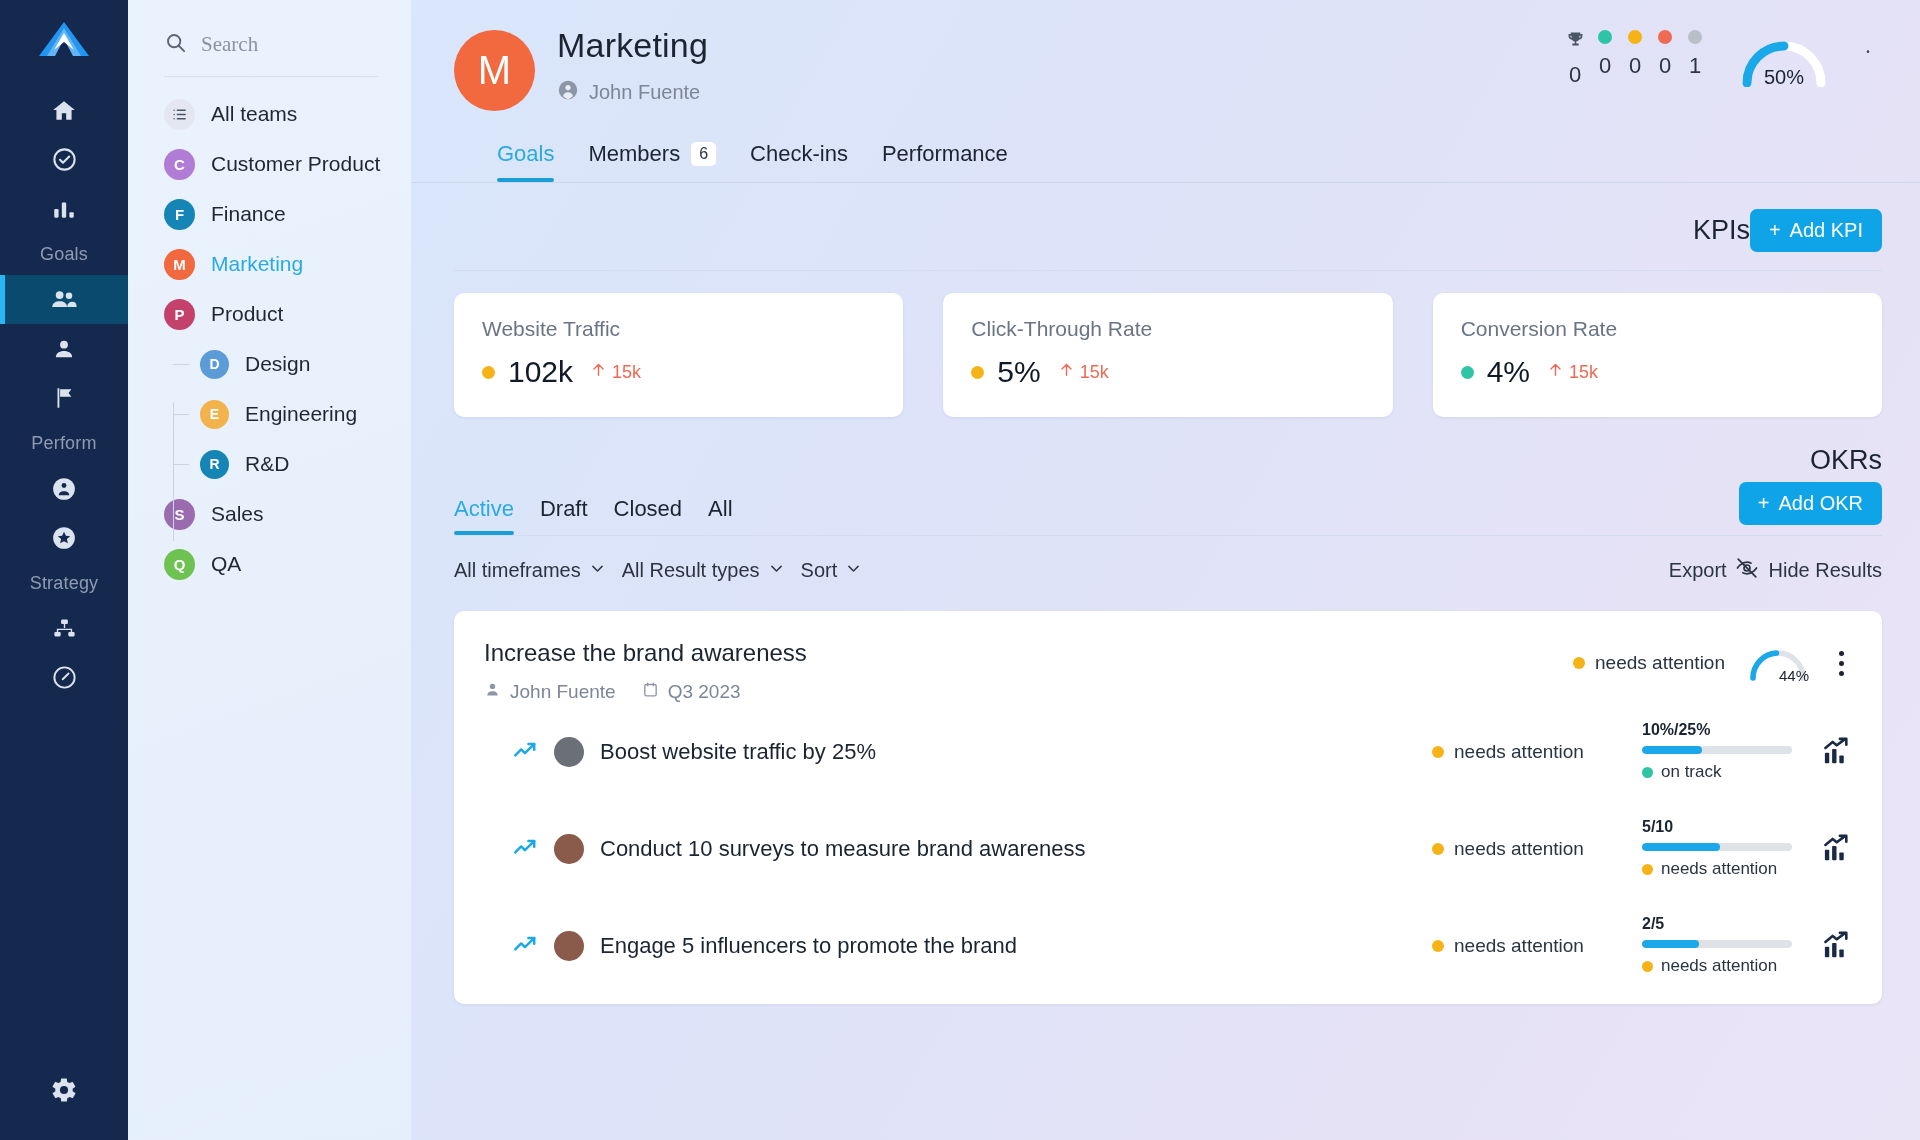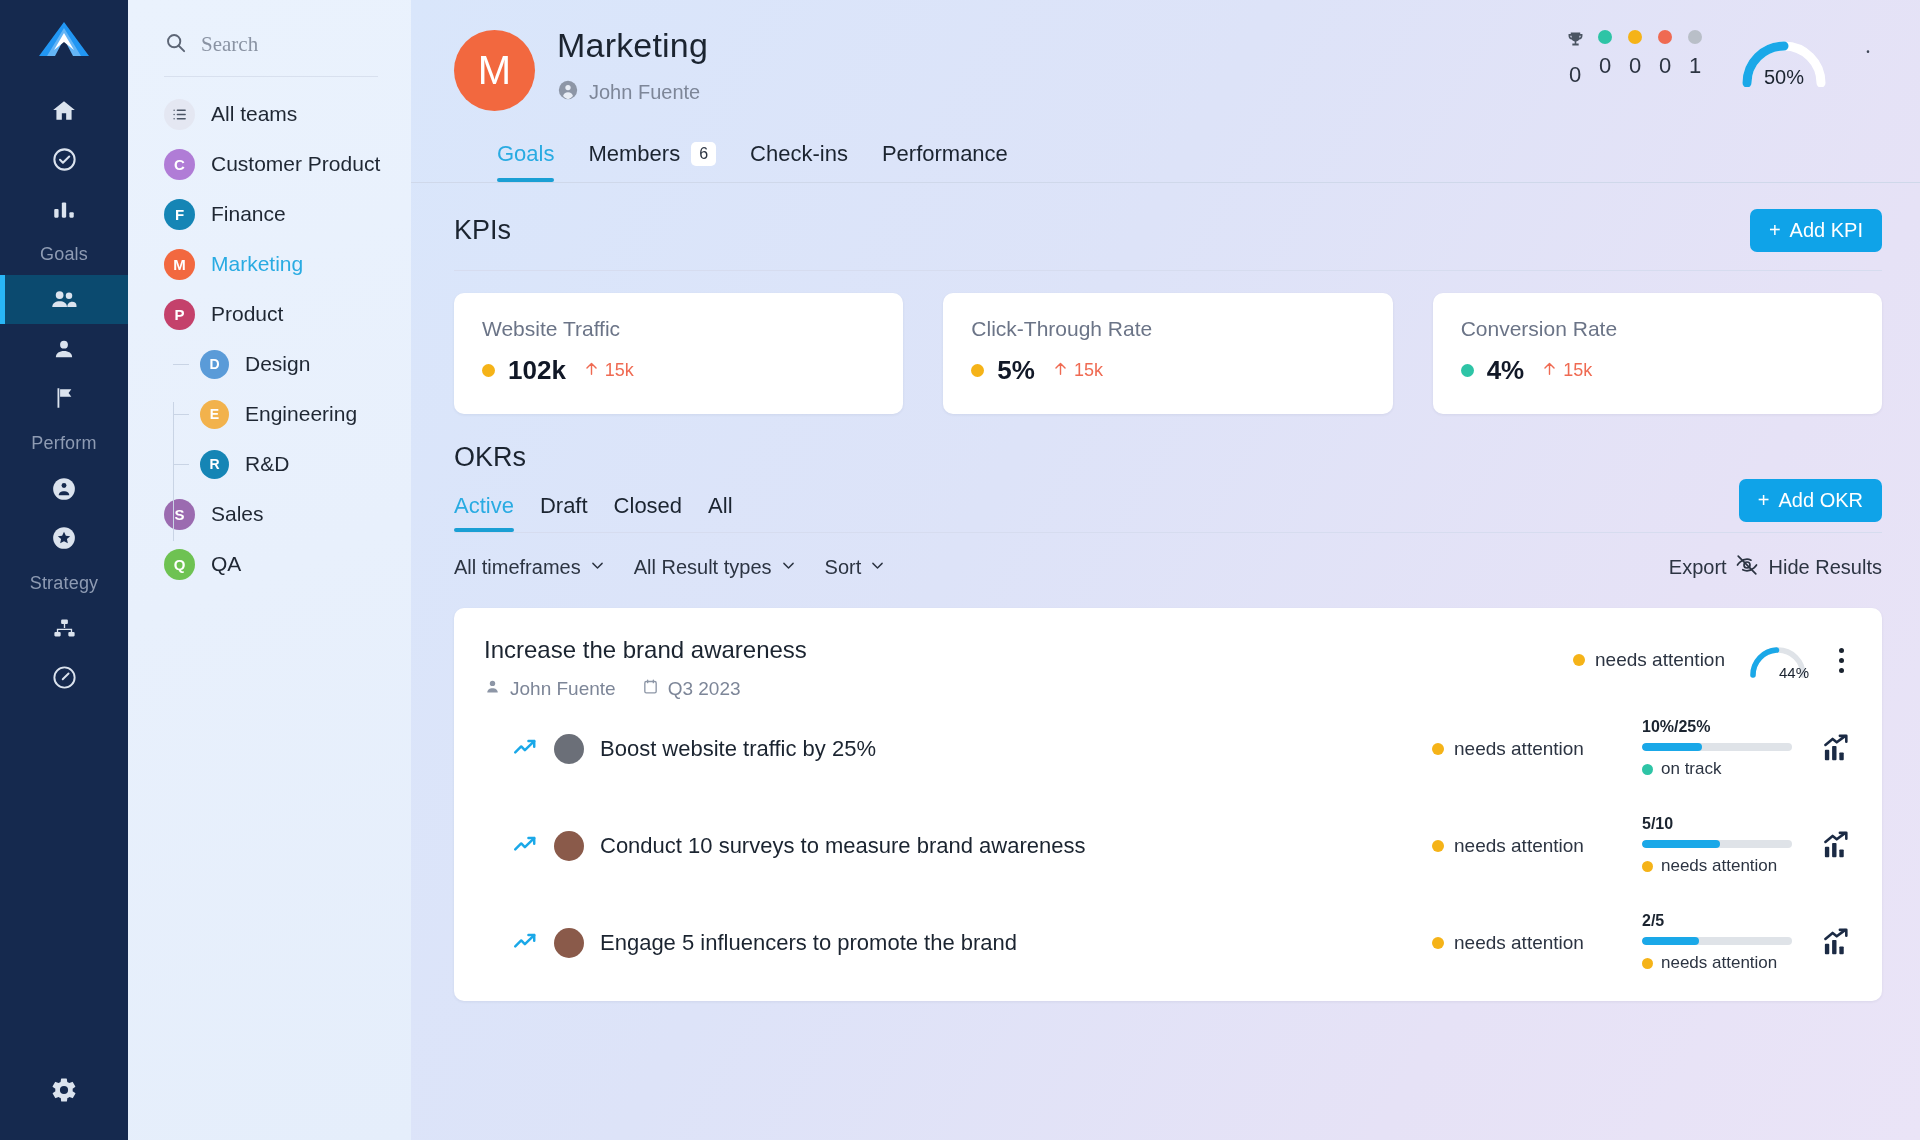--- a/index.html
+++ b/index.html
@@ -171,58 +171,58 @@
     background: #1a9fd4; border-radius: 2px;
   }
   .tab-badge {
     background: #fff; border-radius: 5px; font-size: 16px; color: #2c3442;
     padding: 2px 8px; line-height: 1.25;
   }
   .tabs-rule { height: 1px; background: #cfd8ea; margin: 0 0 0 0; }
 
   
   .section { padding: 0 38px 0 43px; }
-  .sec-head { display: flex; align-items: center; justify-content: space-between;
+  .sec-head { display: flex; align-items: center; justify-content: flex-end;
     padding-top: 26px; }
   .sec-title { font-size: 27px; color: #1b2430; }
   .btn-primary {
     background: #0fa3e8; color: #fff; border: none; border-radius: 7px;
     font-family: "Liberation Sans", sans-serif;
     font-size: 20px; padding: 10px 19px; cursor: pointer;
     display: flex; align-items: center; gap: 9px;
   }
   .rule { height: 1px; background: #d6dcef; margin-top: 18px; }
   .kpi-row { display: flex; gap: 40px; margin-top: 22px; }
   .kpi-card {
     flex: 1 1 0; background: #fff; border-radius: 10px;
     padding: 24px 28px 28px 28px; box-shadow: 0 1px 3px rgba(30,40,70,.07);
     min-height: 110px;
   }
   .kpi-name { font-size: 21px; color: #6b7487; }
   .kpi-val-row { display: flex; align-items: center; gap: 13px; margin-top: 14px; }
   .kpi-dot { width: 13px; height: 13px; border-radius: 50%; }
-  .kpi-val { font-size: 26px; color: #111827; font-weight: 700; }
+  .kpi-val { font-size: 30px; color: #111827; font-weight: 400; }
   .kpi-delta { display: flex; align-items: center; gap: 5px; color: #ef6a52;
     font-size: 18px; margin-left: 4px; }
 
   
   .okr-tabs { display: flex; align-items: flex-end; gap: 26px; margin-top: 20px; }
   .okr-tab { font-size: 22px; color: #1b2430; padding-bottom: 13px;
     position: relative; cursor: pointer; }
   .okr-tab.active { color: #29abe2; }
   .okr-tab.active::after {
     content: ""; position: absolute; left: 0; right: 0; bottom: 0; height: 4px;
     background: #1a9fd4; border-radius: 2px;
   }
   .okr-head-wrap { display: flex; align-items: flex-end; justify-content: space-between; }
   .filters-row {
     display: flex; align-items: center; justify-content: space-between;
     padding-top: 20px;
   }
-  .filters-left { display: flex; align-items: center; gap: 28px; }
+  .filters-left { display: flex; align-items: center; gap: 16px; }
   .filter { display: flex; align-items: center; gap: 8px; font-size: 20px;
     color: #2c3442; cursor: pointer; }
   .filters-right { display: flex; align-items: center; gap: 8px; }
   .link-act { font-size: 20px; color: #2c3442; cursor: pointer;
     display: flex; align-items: center; gap: 10px; }
 
   .okr-card {
     background: #fff; border-radius: 10px; margin-top: 26px;
     padding: 28px 30px 10px 30px; box-shadow: 0 1px 3px rgba(30,40,70,.07);
   }

